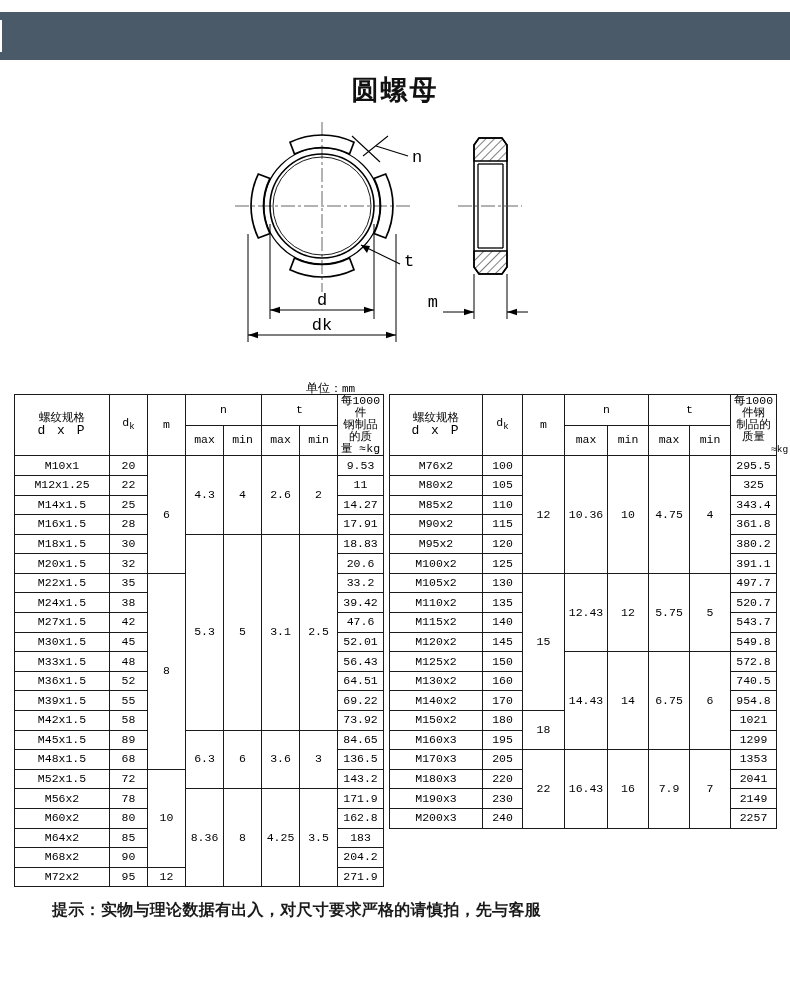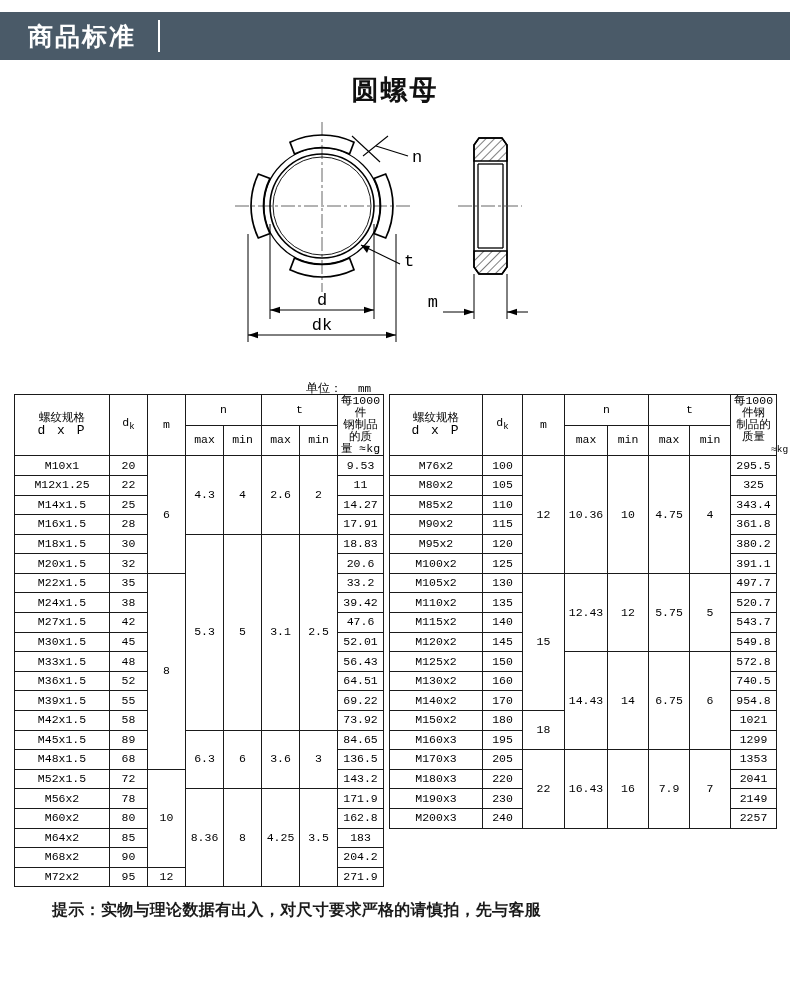--- a/index.html
+++ b/index.html
@@ -71,21 +71,20 @@
     left: 306px;
     top: 380px;
     font-size: 12px;
     color: #000;
     font-family: "DejaVu Sans", sans-serif;
     white-space: nowrap;
   }
   .unit-label .u-mm {
     font-family: "Liberation Mono", monospace;
     font-size: 11px;
-    margin-left: 16px;
   }
 
   
   .tables-area {
     position: absolute;
     left: 0;
     top: 394px;
     width: 790px;
   }
   table.spec {
@@ -175,21 +174,20 @@
     font-weight: bold;
     color: #1a1a1a;
     line-height: 1.55;
     letter-spacing: 0.3px;
   }
 </style>
 </head>
 <body>
 
 <div class="header-bar">
-  <div class="header-cn">商品标准</div>
   <div class="header-divider"></div>
 </div>
 
 <div class="page-title">圆螺母</div>
 
 <div class="drawing-wrap">
   <svg width="330" height="240" viewBox="0 0 330 240">
     <defs>
       <pattern id="hatch" width="6" height="6" patternUnits="userSpaceOnUse" patternTransform="rotate(45)">
         <line x1="0" y1="0" x2="0" y2="6" stroke="#000" stroke-width="1"></line>

